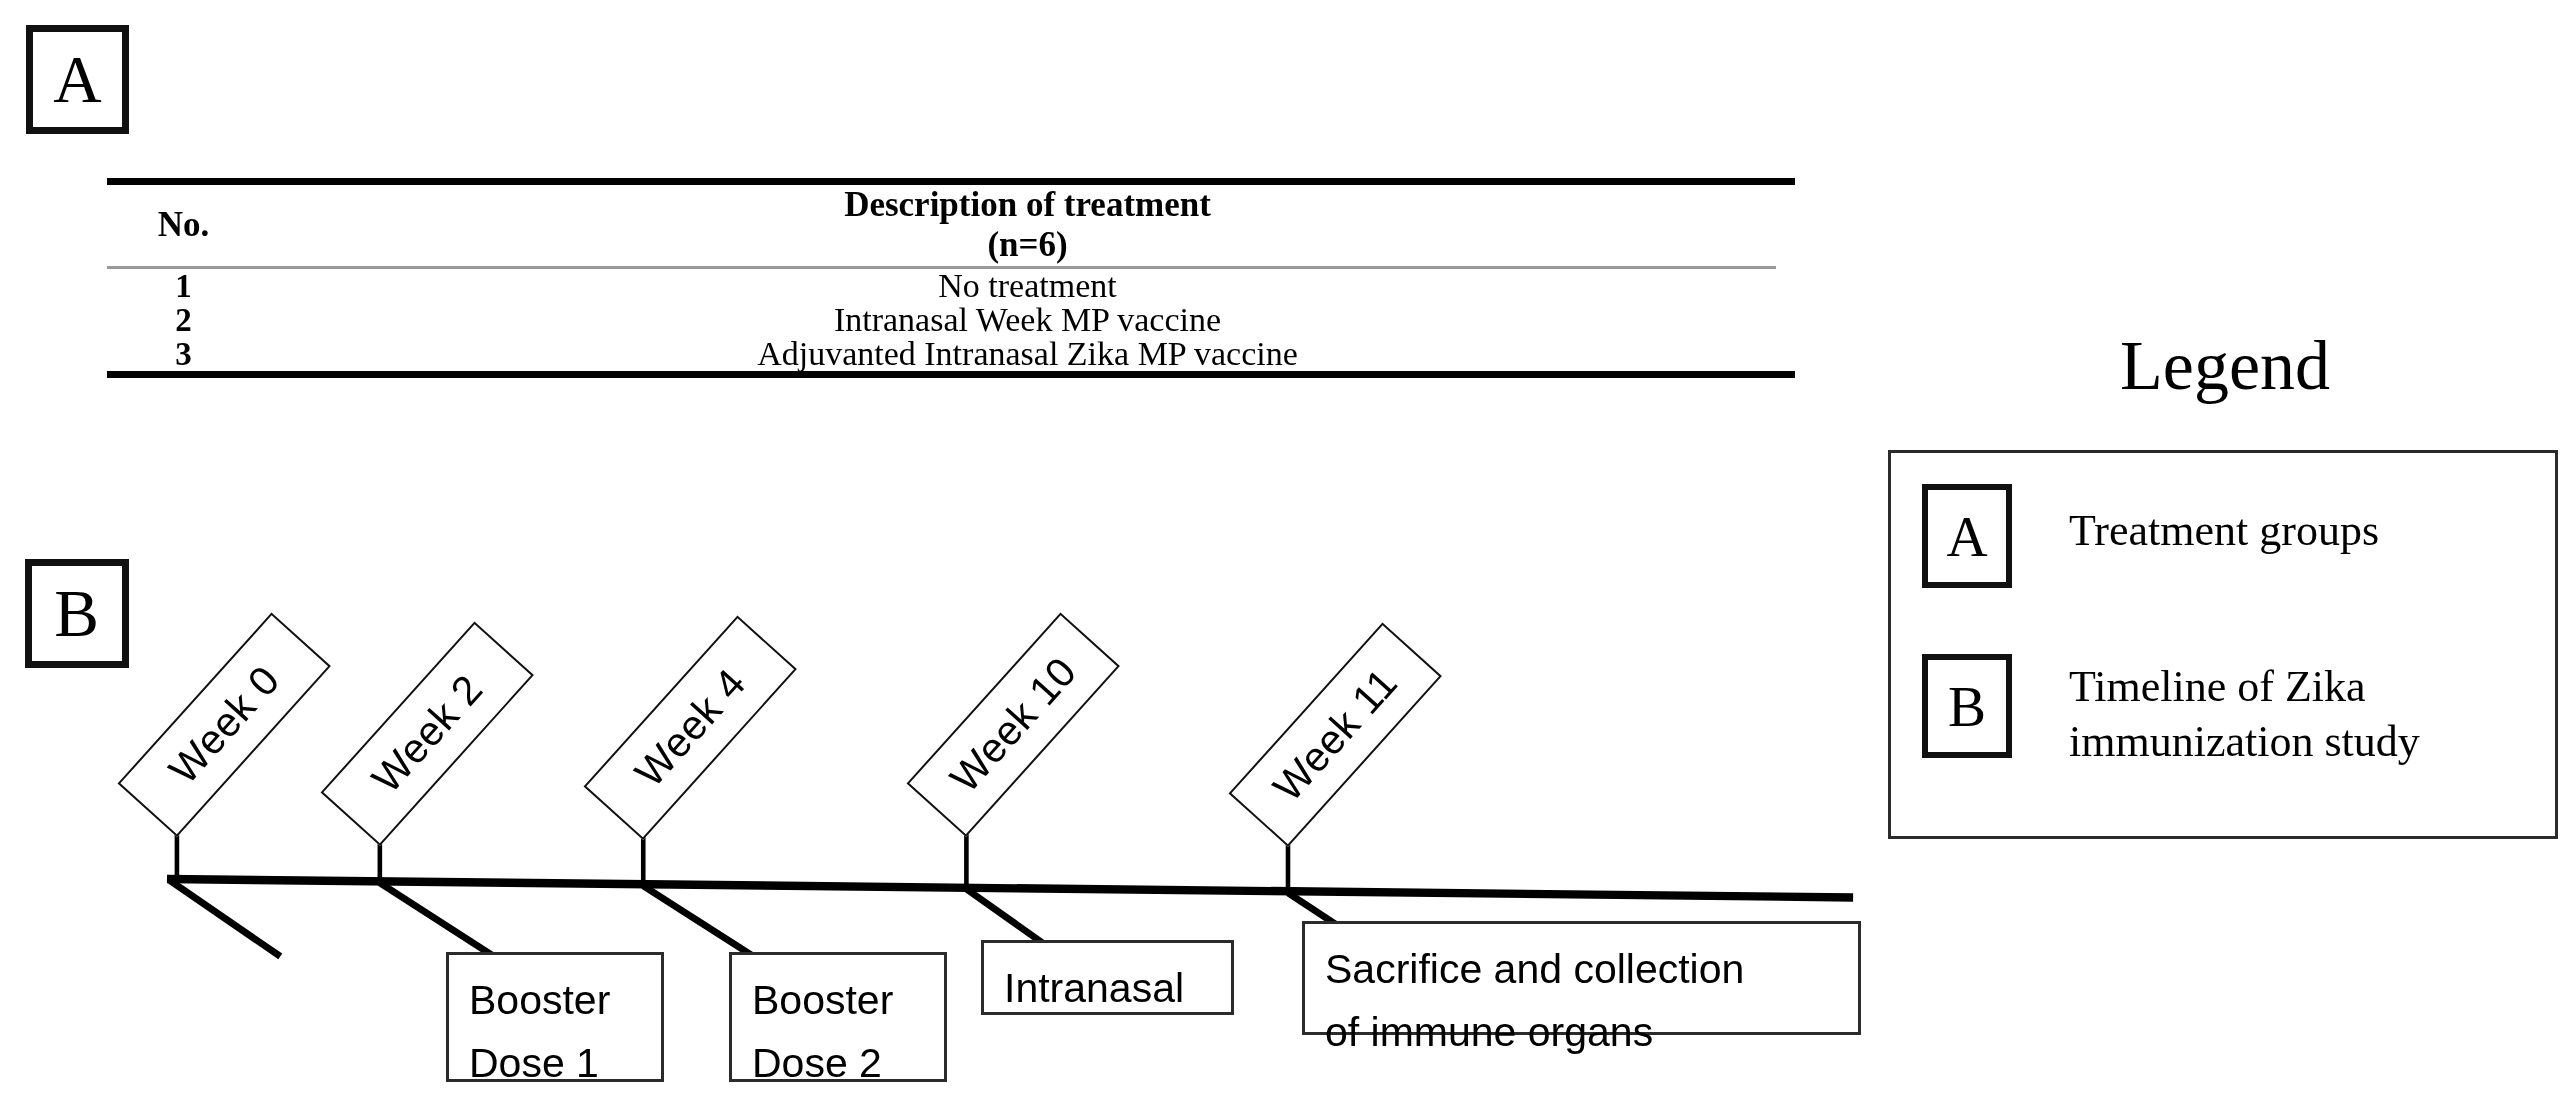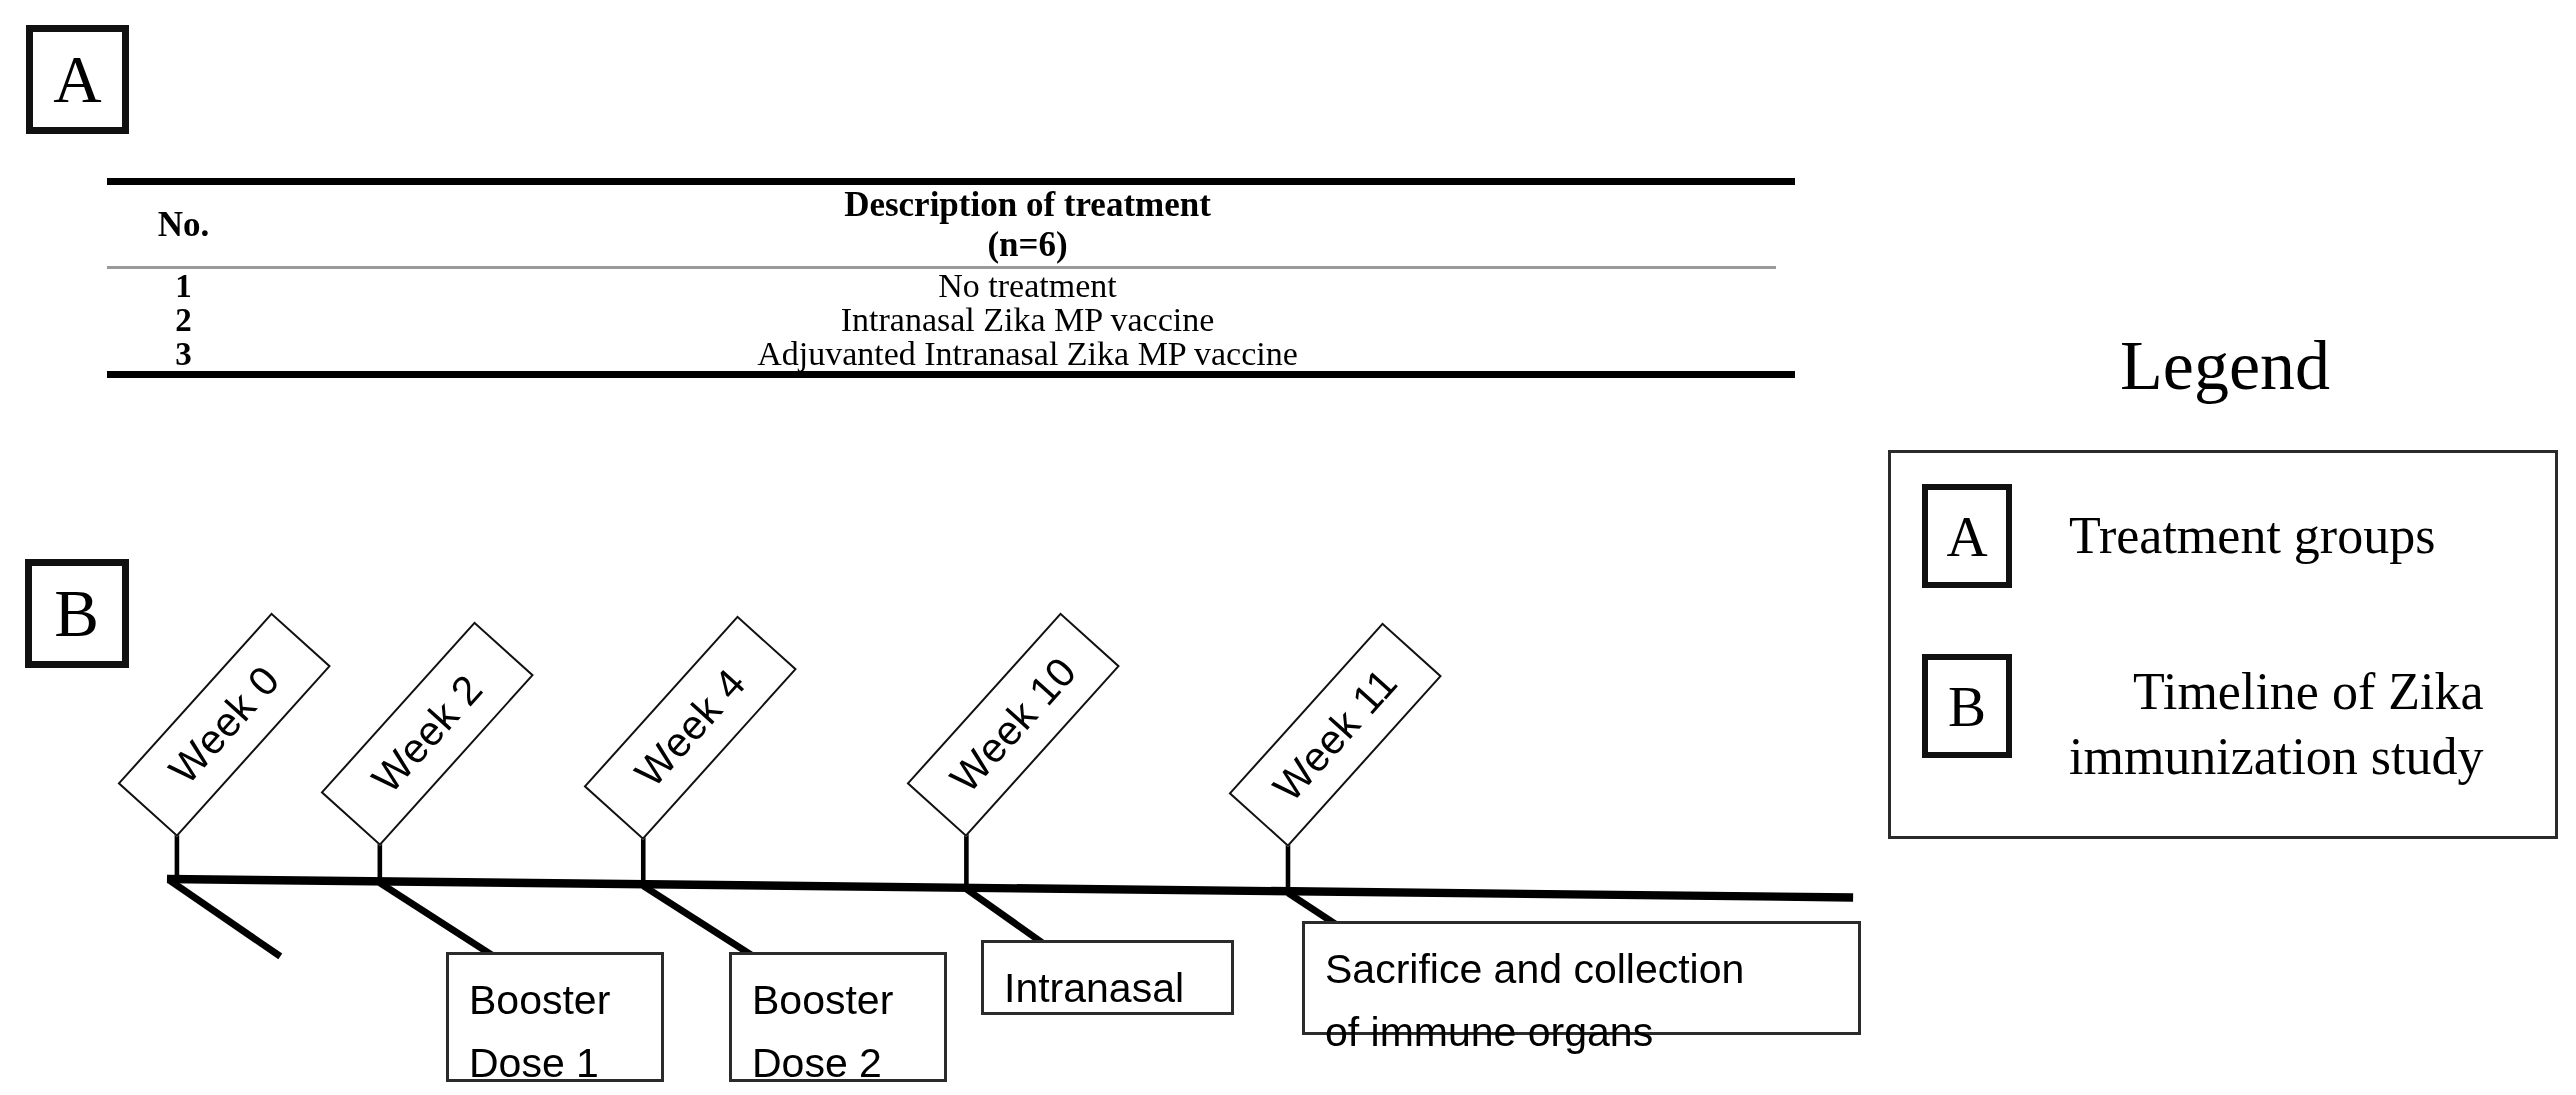--- a/index.html
+++ b/index.html
@@ -62,24 +62,23 @@
   .legend-row{position:absolute;display:flex;align-items:flex-start;}
   #legend-row-a{left:31px;top:31px;}
   #legend-row-b{left:31px;top:201px;}
   .legend-badge{
     width:90px;height:104px;border:6.9px solid #111111;background:#fff;
     display:flex;align-items:center;justify-content:center;
     font-size:57px;line-height:1;box-sizing:border-box;flex:0 0 auto;
     font-family:"Liberation Serif", serif;
   }
   .legend-text{
-    margin-left:57px;font-size:52px;line-height:1.24;
+    margin-left:57px;font-size:44px;line-height:1.24;
     font-family:"Liberation Serif", serif;white-space:pre-line;
     padding-top:20px;
-    text-align:right;
   }
   #legend-row-b .legend-text{padding-top:6.1px;}
 
   
   #timeline-svg{position:absolute;left:0;top:0;width:2576px;height:1095px;}
 
   .week-tag{
     position:absolute;
     width:230px;height:80px;
     border:2.3px solid #111111;
@@ -128,21 +127,21 @@
     </table>
     <div class="rule-mid"></div>
     <table class="treat">
       <tbody>
         <tr>
           <td class="cell num col-no">1</td>
           <td class="cell col-desc">No treatment</td>
         </tr>
         <tr>
           <td class="cell num col-no">2</td>
-          <td class="cell col-desc">Intranasal Zika MP vaccine</td>
+          <td class="cell col-desc">Intranasal Week MP vaccine</td>
         </tr>
         <tr>
           <td class="cell num col-no">3</td>
           <td class="cell col-desc">Adjuvanted Intranasal Zika MP vaccine</td>
         </tr>
       </tbody>
     </table>
     <div class="rule-bot"></div>
   </div>
 

